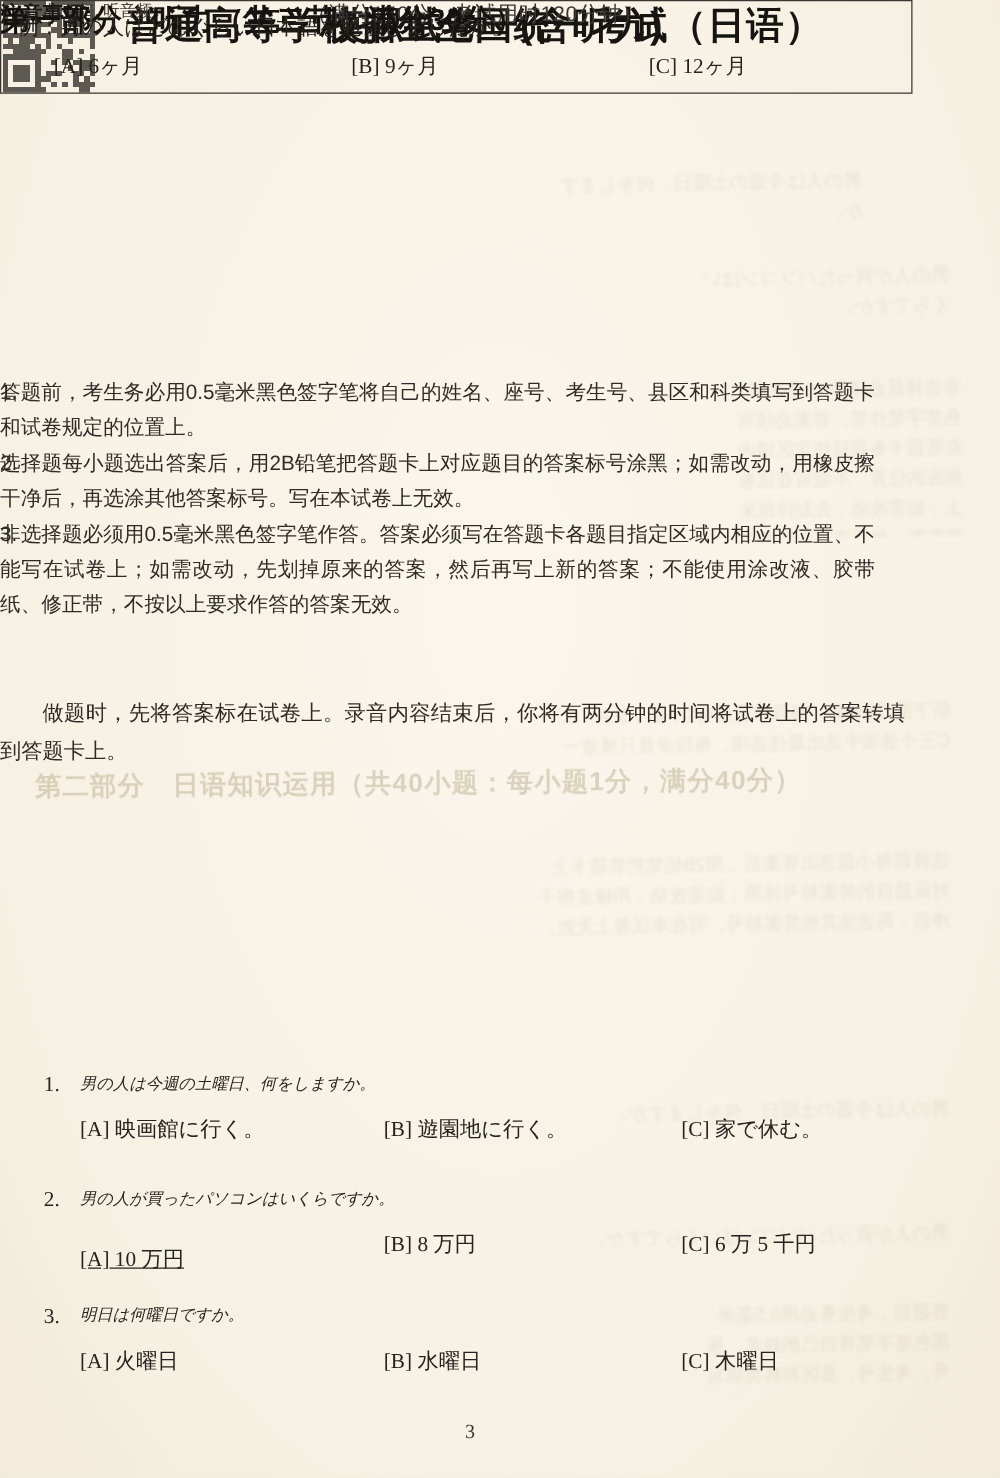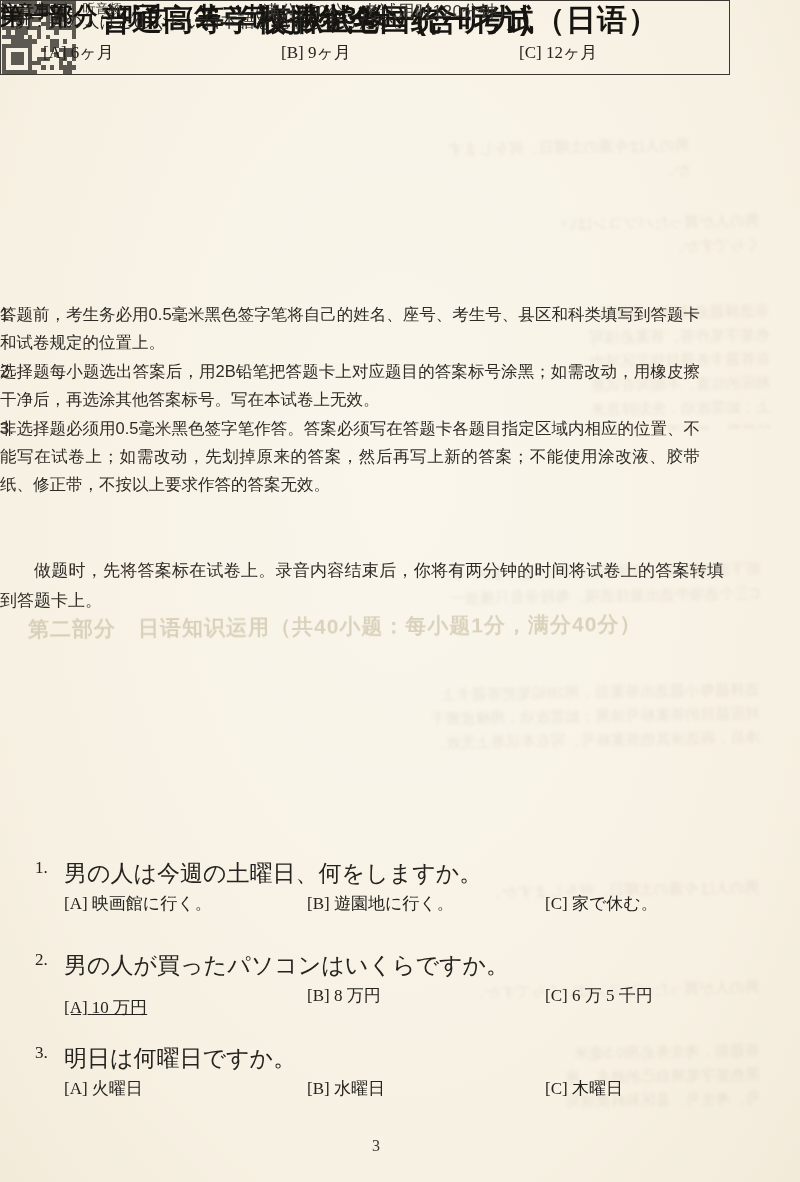--- a/index.html
+++ b/index.html
@@ -36,21 +36,21 @@
   .part-head{left:35;top:510;font-size:24px;font-weight:700;color:#15130f;letter-spacing:.5px;}
   .para{left:35;width:724px;line-height:30px;font-size:17px;text-indent:2em;color:#2e2b27;text-align:justify;}
   .sec-head{left:35;top:648;font-size:18px;font-weight:700;color:#1d1b18;}
   .example-box{
     left:35;top:763;width:728;height:73px;width:728px;
     border:1.5px solid #3a3733;background:transparent;
   }
   .ex-q{left:13px;top:9px;font-size:17px;color:#25231f;}
   .ex-opt{top:40px;font-size:17px;color:#25231f;}
   .q-num{font-size:17px;color:#25231f;}
-  .q-stem{font-size:23px;color:#25231f;}
+  .q-stem{font-size:13px;color:#25231f;font-style:italic;}
   .q-opt{font-size:17px;color:#25231f;}
   .opt-key{position:relative;display:inline-block;}
   .page-num{left:0;top:1137px;width:752px;text-align:center;font-size:16px;color:#3a3733;font-family:"Liberation Serif","DejaVu Serif",serif;}
   
   .bleed-line{
     left:28px;top:612px;width:760px;
     font-size:21px;font-weight:700;color:#a89a74;opacity:.38;
     transform:rotate(-.5deg);letter-spacing:1px;white-space:nowrap;
     filter:blur(.6px);pointer-events:none;
   }

